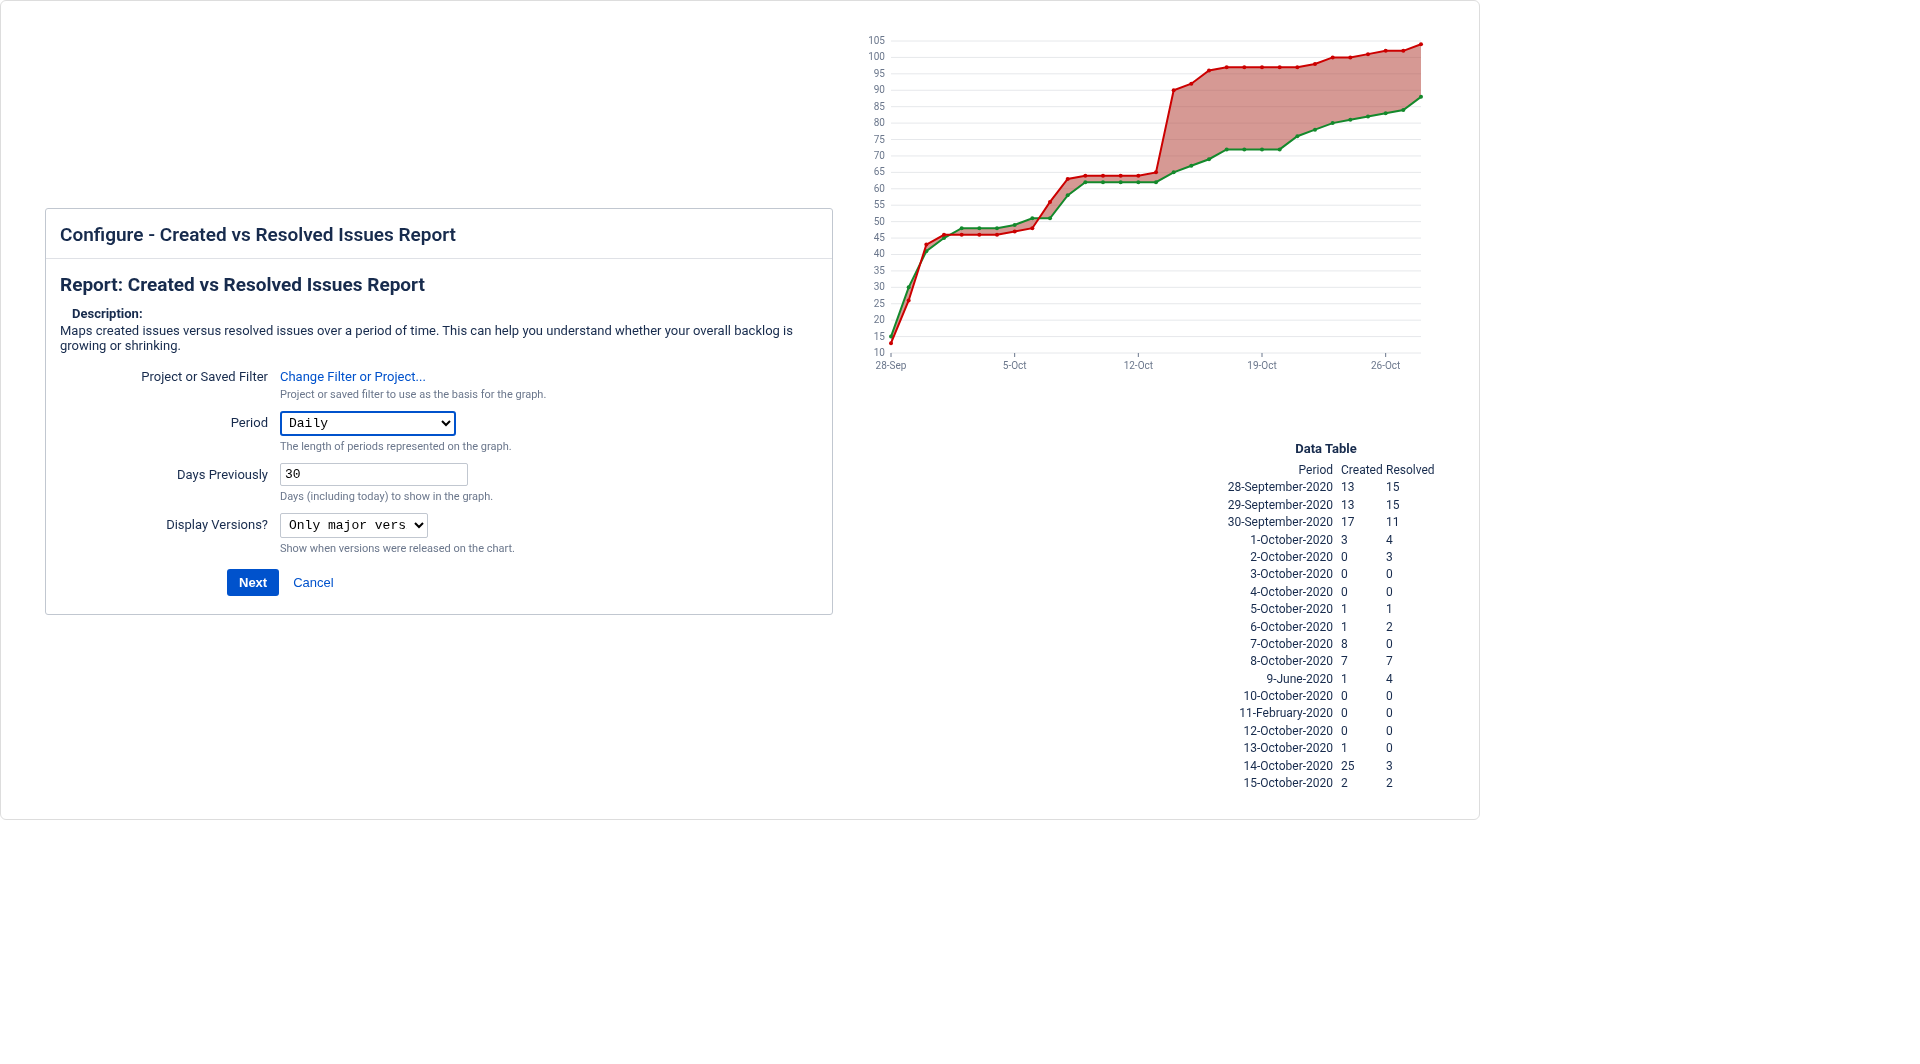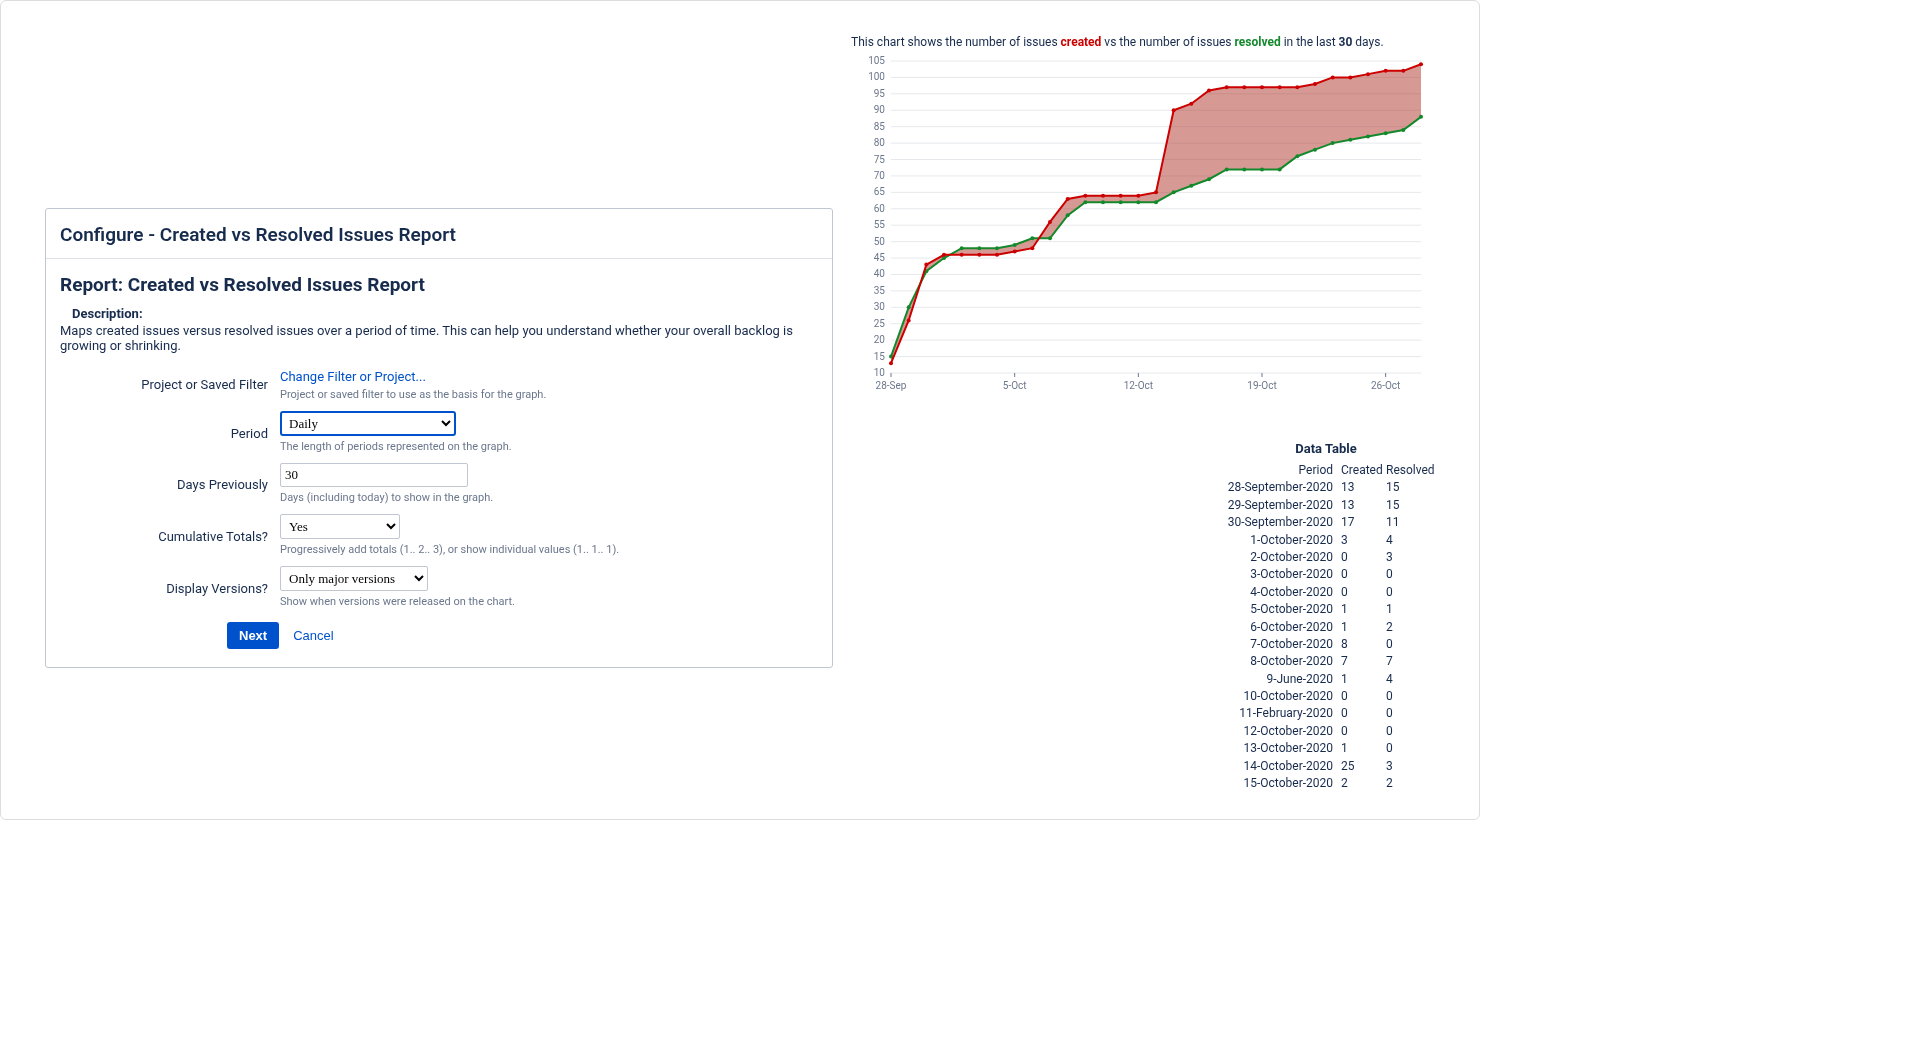--- a/index.html
+++ b/index.html
@@ -49,21 +49,21 @@
     font-weight: 700;
     font-size: 13px;
     margin: 0 12px 2px;
   }
   .desc-text {
     font-size: 13px;
     margin: 0 0 12px;
   }
   .form-row {
     display: flex;
-    align-items: center;
+    align-items: flex-start;
     margin-bottom: 10px;
   }
   .form-label {
     width: 220px;
     text-align: right;
     padding-right: 12px;
     padding-top: 4px;
     font-size: 13px;
     color: #172B4D;
     line-height: 1.3;
@@ -75,21 +75,21 @@
     font-size: 13px;
     display: inline-block;
     padding-top: 4px;
   }
   .hint {
     font-size: 11px;
     color: #6B778C;
     margin-top: 4px;
   }
   select, input[type=text] {
-    font-family: Liberation Serif, serif;
+    font-family: Liberation Mono, monospace;
     font-size: 13px;
     padding: 3px 4px;
     border: 1px solid #c1c7d0;
     border-radius: 2px;
     background: #fff;
   }
   .select-period {
     width: 176px;
     border: 2px solid #0052CC;
     border-radius: 3px;
@@ -205,51 +205,39 @@
       </div>
 
       <div class="form-row">
         <div class="form-label">Days Previously</div>
         <div class="form-field">
           <input type="text" class="input-days" value="30" style="">
           <div class="hint">Days (including today) to show in the graph.</div>
         </div>
       </div>
 
-      <div class="form-row">
-        <div class="form-label">Cumulative Totals?</div>
-        <div class="form-field">
-          <select class="select-ct">
-            <option>Yes</option>
-          </select>
-          <div class="hint">Progressively add totals (1.. 2.. 3), or show individual values (1.. 1.. 1).</div>
-        </div>
-      </div>
 
       <div class="form-row">
         <div class="form-label">Display Versions?</div>
         <div class="form-field">
           <select class="select-dv">
             <option>Only major versions</option>
           </select>
           <div class="hint">Show when versions were released on the chart.</div>
         </div>
       </div>
 
       <div class="form-actions">
         <button class="btn-primary">Next</button>
         <button class="btn-cancel">Cancel</button>
       </div>
     </div>
   </div>
 
   <div class="chart-area">
-    <p class="chart-desc">
-      <span>This chart shows the number of issues </span><span class="kw-created">created</span><span> vs the number of issues </span><span class="kw-resolved">resolved</span><span> in the last </span><span class="kw-bold">30</span><span> days.</span>
-    </p>
     <div class="chart-box">
       <svg id="chart-svg" width="580" height="340">
           <line x1="40" x2="570" y1="6" y2="6" stroke="#e6e8eb" stroke-width="1"></line>
           <text x="34" y="9" text-anchor="end" font-size="10" fill="#6B778C">105</text>
           <line x1="40" x2="570" y1="22.421052631578963" y2="22.421052631578963" stroke="#e6e8eb" stroke-width="1"></line>
           <text x="34" y="25.421052631578963" text-anchor="end" font-size="10" fill="#6B778C">100</text>
           <line x1="40" x2="570" y1="38.84210526315789" y2="38.84210526315789" stroke="#e6e8eb" stroke-width="1"></line>
           <text x="34" y="41.84210526315789" text-anchor="end" font-size="10" fill="#6B778C">95</text>
           <line x1="40" x2="570" y1="55.26315789473686" y2="55.26315789473686" stroke="#e6e8eb" stroke-width="1"></line>
           <text x="34" y="58.26315789473686" text-anchor="end" font-size="10" fill="#6B778C">90</text>

